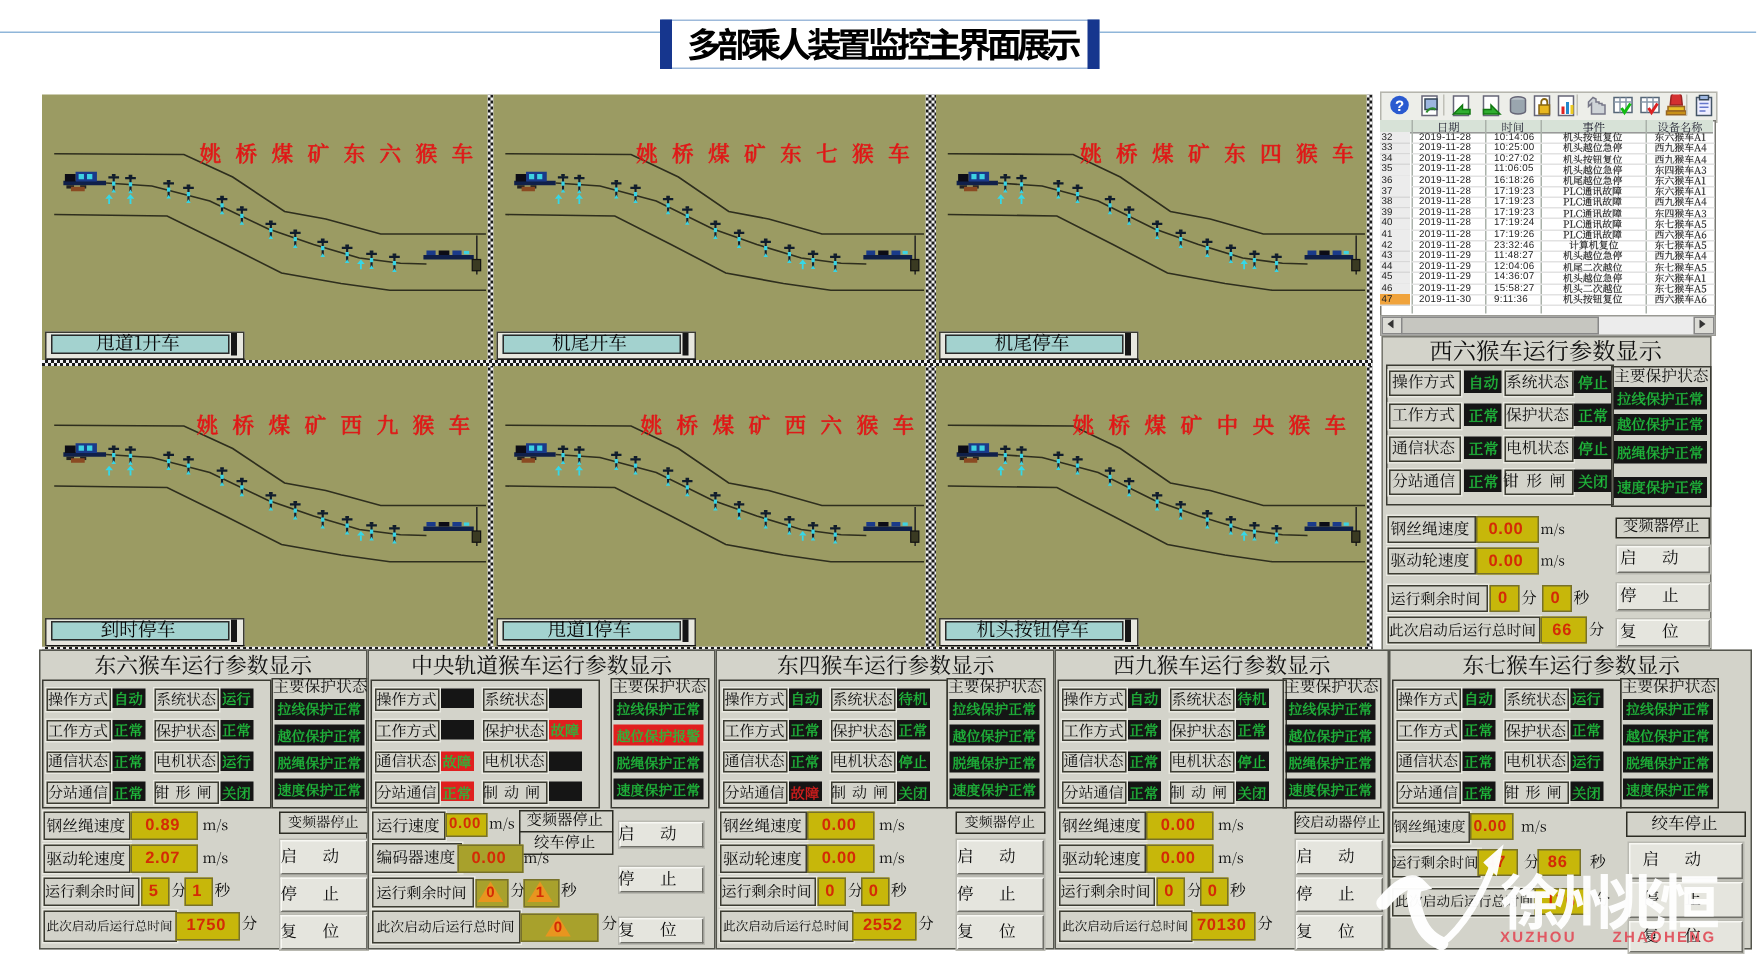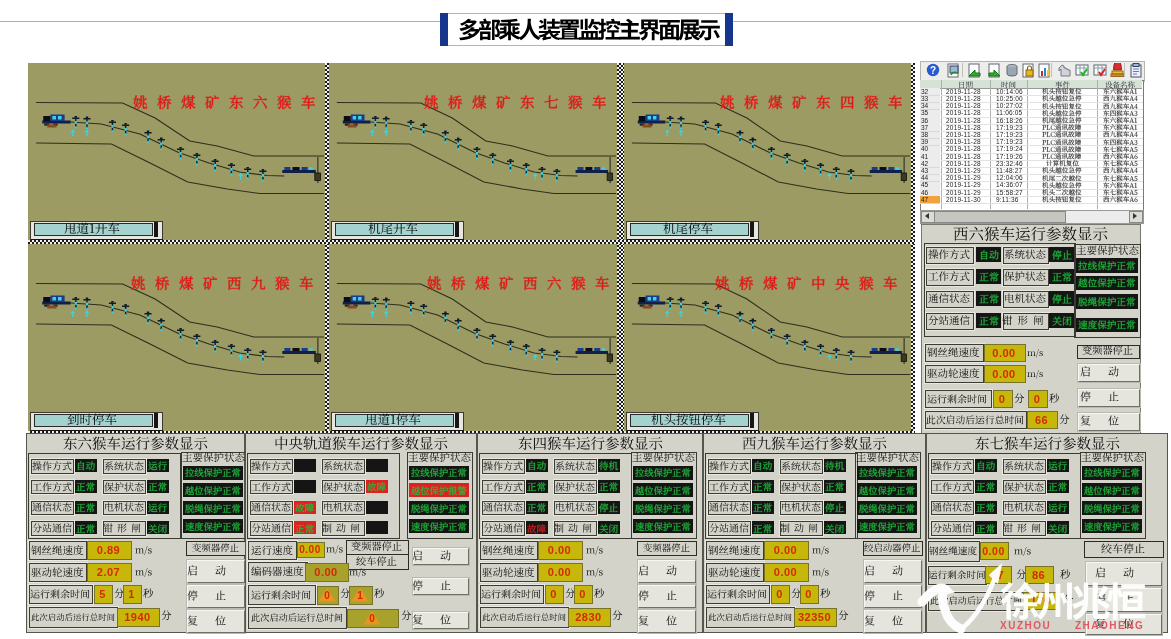--- a/index.html
+++ b/index.html
@@ -2160,21 +2160,21 @@
         <use href="#s66" x="300.0"></use>
         <use href="#s106" x="400.0"></use>
         <use href="#s55" x="500.0"></use>
         <use href="#s56" x="600.0"></use>
         <use href="#s107" x="700.0"></use>
         <use href="#s20" x="800.0"></use>
         <use href="#s28" x="900.0"></use>
       </g>
     </svg>
     <div class="ab yv" style="left:117px;top:608px;width:41px;height:17px;"></div>
-    <div class="ab num" style="left:117px;top:611.0px;width:41px;font-size:11px;letter-spacing:0.5px;">1940</div>
+    <div class="ab num" style="left:117px;top:611.0px;width:41px;font-size:11px;letter-spacing:0.5px;">1750</div>
     <svg class="ab" style="left:161px;top:610px;overflow:visible" width="12" height="11">
       <g transform="scale(0.105)" fill="#111">
         <use href="#s79" x="0.0"></use>
       </g>
     </svg>
     <div class="ab" style="left:186px;top:541px;width:58px;height:13px;background:#d3d3ca;border:1px solid #2c2c24;"></div>
     <svg class="ab" style="left:191.5px;top:542.8px;overflow:visible" width="49" height="10">
       <g transform="scale(0.094)" fill="#111">
         <use href="#s108" x="0.0"></use>
         <use href="#s109" x="100.0"></use>
@@ -2777,21 +2777,21 @@
         <use href="#s66" x="300.0"></use>
         <use href="#s106" x="400.0"></use>
         <use href="#s55" x="500.0"></use>
         <use href="#s56" x="600.0"></use>
         <use href="#s107" x="700.0"></use>
         <use href="#s20" x="800.0"></use>
         <use href="#s28" x="900.0"></use>
       </g>
     </svg>
     <div class="ab yv" style="left:568px;top:608px;width:41px;height:17px;"></div>
-    <div class="ab num" style="left:568px;top:611.0px;width:41px;font-size:11px;letter-spacing:0.5px;">2830</div>
+    <div class="ab num" style="left:568px;top:611.0px;width:41px;font-size:11px;letter-spacing:0.5px;">2552</div>
     <svg class="ab" style="left:612px;top:610px;overflow:visible" width="12" height="11">
       <g transform="scale(0.105)" fill="#111">
         <use href="#s79" x="0.0"></use>
       </g>
     </svg>
     <div class="ab" style="left:637px;top:541px;width:58px;height:13px;background:#d3d3ca;border:1px solid #2c2c24;"></div>
     <svg class="ab" style="left:642.5px;top:542.8px;overflow:visible" width="49" height="10">
       <g transform="scale(0.094)" fill="#111">
         <use href="#s108" x="0.0"></use>
         <use href="#s109" x="100.0"></use>
@@ -3091,21 +3091,21 @@
         <use href="#s66" x="300.0"></use>
         <use href="#s106" x="400.0"></use>
         <use href="#s55" x="500.0"></use>
         <use href="#s56" x="600.0"></use>
         <use href="#s107" x="700.0"></use>
         <use href="#s20" x="800.0"></use>
         <use href="#s28" x="900.0"></use>
       </g>
     </svg>
     <div class="ab yv" style="left:794px;top:608px;width:41px;height:17px;"></div>
-    <div class="ab num" style="left:794px;top:611.0px;width:41px;font-size:11px;letter-spacing:0.5px;">32350</div>
+    <div class="ab num" style="left:794px;top:611.0px;width:41px;font-size:11px;letter-spacing:0.5px;">70130</div>
     <svg class="ab" style="left:838px;top:610px;overflow:visible" width="12" height="11">
       <g transform="scale(0.105)" fill="#111">
         <use href="#s79" x="0.0"></use>
       </g>
     </svg>
     <div class="ab" style="left:863px;top:541px;width:58px;height:13px;background:#d3d3ca;border:1px solid #2c2c24;"></div>
     <svg class="ab" style="left:863.8px;top:542.8px;overflow:visible" width="58" height="10">
       <g transform="scale(0.094)" fill="#111">
         <use href="#s115" x="0.0"></use>
         <use href="#s105" x="100.0"></use>

